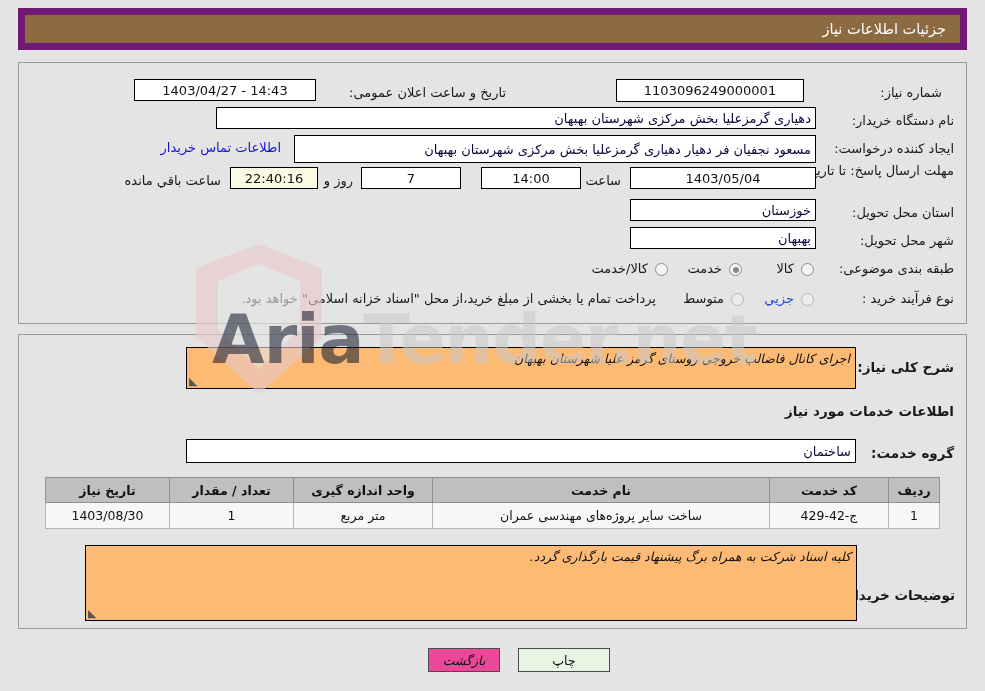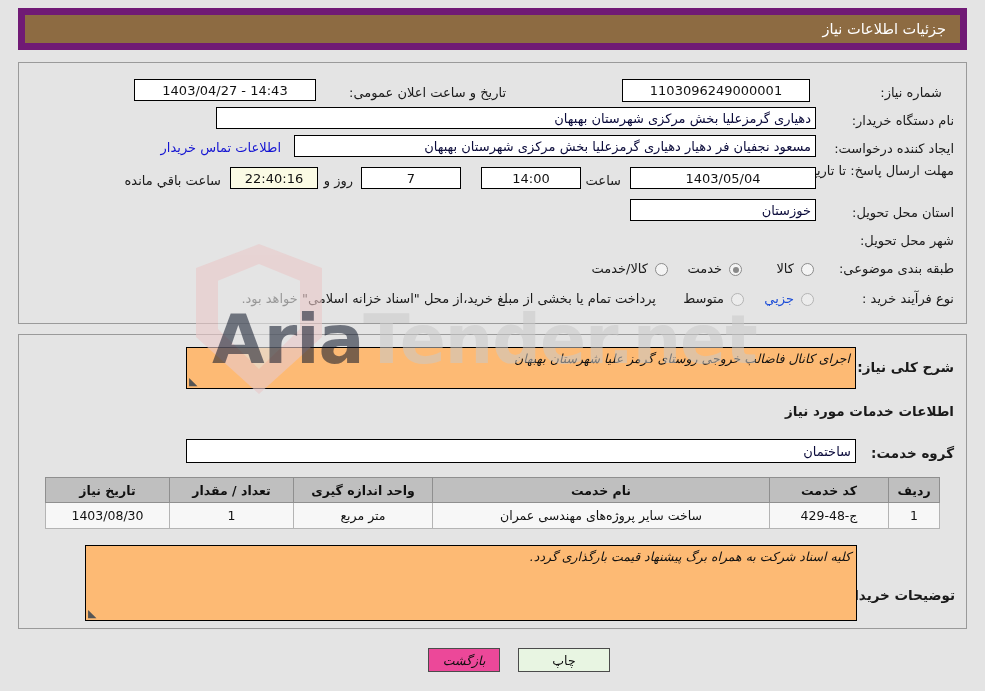--- a/index.html
+++ b/index.html
@@ -221,45 +221,46 @@
   <div class="watermark">
     <div class="wm-shield"></div>
     <div class="wm-text">
       <span class="red">Aria</span><span>Tender.net</span>
     </div>
   </div>
 
   <div class="panel" id="panel-top">
 
     <div class="lbl" style="right:24px; top:22px; width:130px;">شماره نیاز:</div>
-    <div class="fld num" style="right:156px; top:16px; width:188px; height:23px;">1103096249000001</div>
+    <div class="fld num" style="right:162px; top:16px; width:188px; height:23px;">1103096249000001</div>
 
     <div class="lbl" style="right:460px; top:22px;">تاریخ و ساعت اعلان عمومی:</div>
     <div class="fld num" style="right:650px; top:16px; width:182px; height:22px;">1403/04/27 - 14:43</div>
 
     <div class="lbl" style="right:12px; top:50px;">نام دستگاه خریدار:</div>
     <div class="fld right" style="right:150px; top:44px; width:600px; height:22px;">دهیاری گرمزعلیا بخش مرکزی شهرستان بهبهان</div>
 
     <div class="lbl" style="right:12px; top:78px;">ایجاد کننده درخواست:</div>
-    <div class="fld right" style="right:150px; top:72px; width:522px; height:22px;">مسعود نجفیان فر دهیار  دهیاری گرمزعلیا بخش مرکزی شهرستان بهبهان</div>
+    <div class="fld right" style="right:150px; top:72px; width:522px; height:28px;">مسعود نجفیان فر دهیار  دهیاری گرمزعلیا بخش مرکزی شهرستان بهبهان</div>
     <div class="link" style="right:685px; top:77px;">اطلاعات تماس خریدار</div>
 
     <div class="lbl" style="right:12px; top:100px; width:128px;">مهلت ارسال پاسخ: تا تاریخ:</div>
     <div class="fld num" style="right:150px; top:104px; width:186px; height:22px;">1403/05/04</div>
     <div class="lbl" style="right:345px; top:110px;">ساعت</div>
     <div class="fld num" style="right:385px; top:104px; width:100px; height:22px;">14:00</div>
     <div class="fld num" style="right:505px; top:104px; width:100px; height:22px;">7</div>
     <div class="lbl" style="right:613px; top:110px;">روز و</div>
     <div class="fld num cream" style="right:648px; top:104px; width:88px; height:22px;">22:40:16</div>
     <div class="lbl" style="right:745px; top:110px;">ساعت باقي مانده</div>
 
     <div class="lbl" style="right:12px; top:142px;">استان محل تحویل:</div>
     <div class="fld right" style="right:150px; top:136px; width:186px; height:22px;">خوزستان</div>
 
     <div class="lbl" style="right:12px; top:170px;">شهر محل تحویل:</div>
+    <div class="fld right" style="right:150px; top:164px; width:186px; height:22px;">بهبهان</div>
 
     <div class="lbl" style="right:12px; top:198px;">طبقه بندی موضوعی:</div>
 
     <div class="radio" style="right:152px; top:200px;"></div>
     <div class="lbl" style="right:172px; top:198px;">کالا</div>
 
     <div class="radio checked" style="right:224px; top:200px;"></div>
     <div class="lbl" style="right:244px; top:198px;">خدمت</div>
 
     <div class="radio" style="right:298px; top:200px;"></div>
@@ -297,21 +298,21 @@
         <th style="width:110px;">کد خدمت</th>
         <th>نام خدمت</th>
         <th style="width:130px;">واحد اندازه گیری</th>
         <th style="width:115px;">تعداد / مقدار</th>
         <th style="width:115px;">تاریخ نیاز</th>
       </tr>
     </thead>
     <tbody>
       <tr>
         <td>1</td>
-        <td class="ltr">ج-48-429</td>
+        <td class="ltr">ج-42-429</td>
         <td>ساخت سایر پروژه‌های مهندسی عمران</td>
         <td>متر مربع</td>
         <td>1</td>
         <td class="ltr">1403/08/30</td>
       </tr>
     </tbody>
   </table>
 
   <div class="lbl lbl-bold" style="right:30px; top:587px; font-size:13.5px;">توضیحات خریدار:</div>
   <div class="ta" style="right:128px; top:545px; width:772px; height:76px;">

